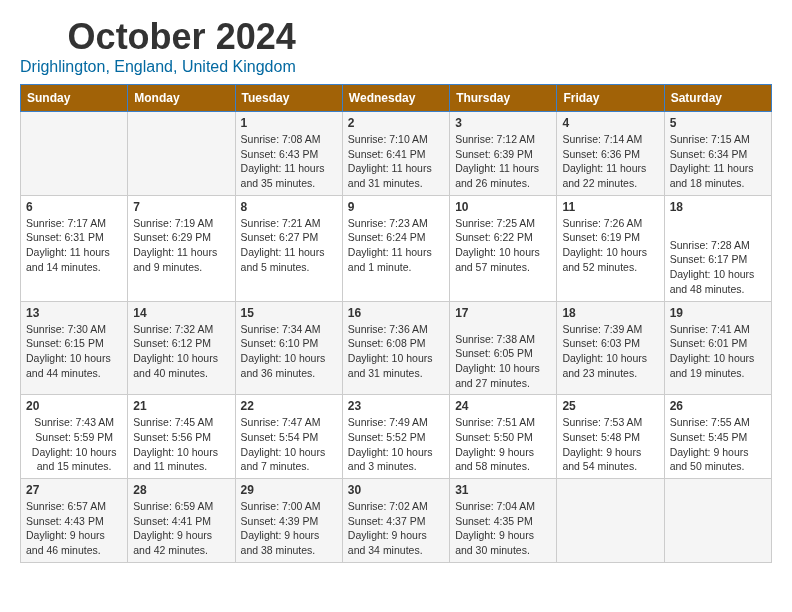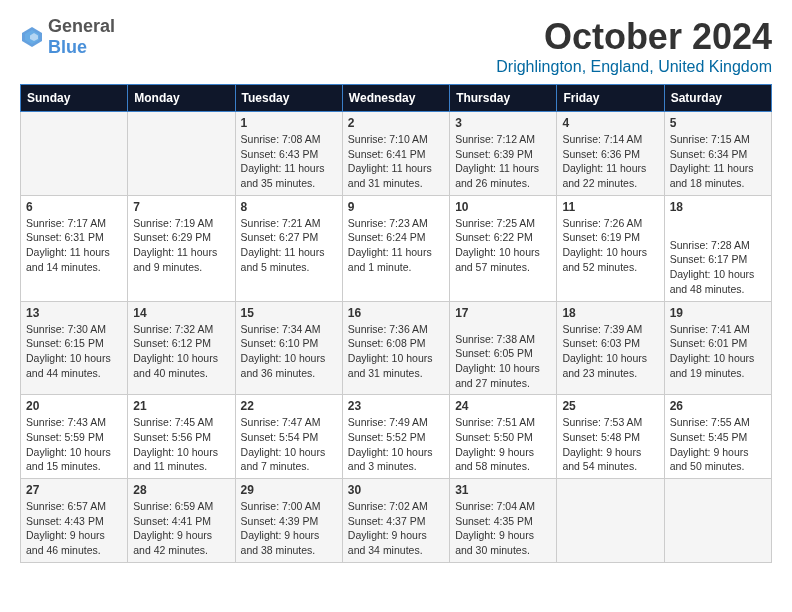--- a/index.html
+++ b/index.html
@@ -83,38 +83,27 @@
     .empty-cell {
       background: #fafafa;
     }
     tr:nth-child(odd) td {
       background-color: #f5f5f5;
     }
     tr:nth-child(even) td {
       background-color: #ffffff;
     }
     tr:first-child th {
-      background-color: #0f172a;
+      background-color: #a16207;
     }
   </style>
 </head>
 <body>
 
 <div class="header-area">
-  <div class="logo">
-    <svg class="logo-icon" viewBox="0 0 24 24">
-      <polygon points="12,2 22,8 22,16 12,22 2,16 2,8" fill="#4a90d9" opacity="0.85"></polygon>
-      <polygon points="12,5 19,9 19,15 12,19 5,15 5,9" fill="#6ab0e8" opacity="0.7"></polygon>
-      <polygon points="14,8 18,10.5 18,14 14,16 10,14 10,10.5" fill="#fff" opacity="0.5"></polygon>
-    </svg>
-    <div>
-      <span class="logo-text-general">General</span><br>
-      <span class="logo-text-blue">Blue</span>
-    </div>
-  </div>
   <div class="title-area">
     <div class="month-title">October 2024</div>
     <div class="location-title">Drighlington, England, United Kingdom</div>
   </div>
 </div>
 
 <table class="calendar">
   <thead>
     <tr>
     <th>Sunday</th>
@@ -245,21 +234,21 @@
         <td>
           <span class="day-num">19</span>
           <div class="cell-content" style="white-space: pre-line;">Sunrise: 7:41 AM
 Sunset: 6:01 PM
 Daylight: 10 hours and 19 minutes.</div>
         </td>
       </tr>
       <tr>
         <td>
           <span class="day-num">20</span>
-          <div class="cell-content" style="white-space: pre-line;">Sunrise: 7:43 AM
+          <div class="cell-content" style="white-space: pre-line; text-align: center;">Sunrise: 7:43 AM
 Sunset: 5:59 PM
 Daylight: 10 hours and 15 minutes.</div>
         </td>
         <td>
           <span class="day-num">21</span>
           <div class="cell-content" style="white-space: pre-line;">Sunrise: 7:45 AM
 Sunset: 5:56 PM
 Daylight: 10 hours and 11 minutes.</div>
         </td>
         <td>

